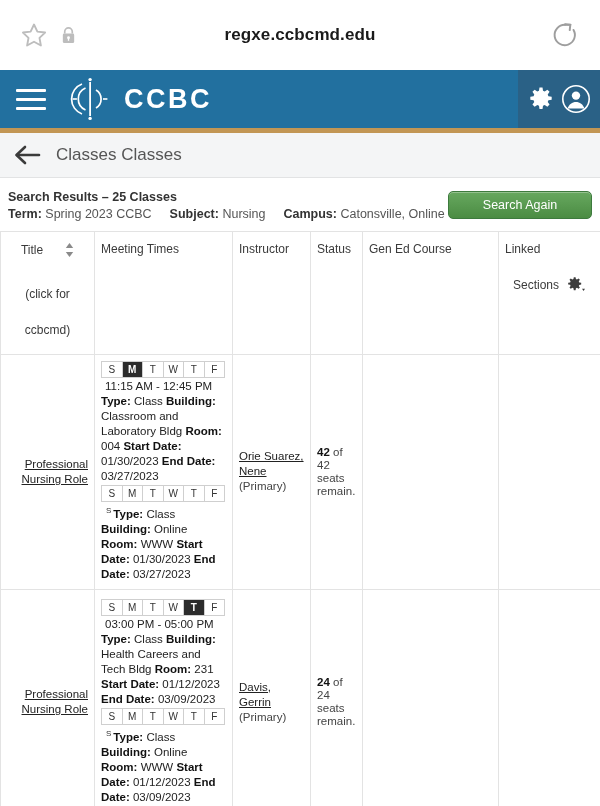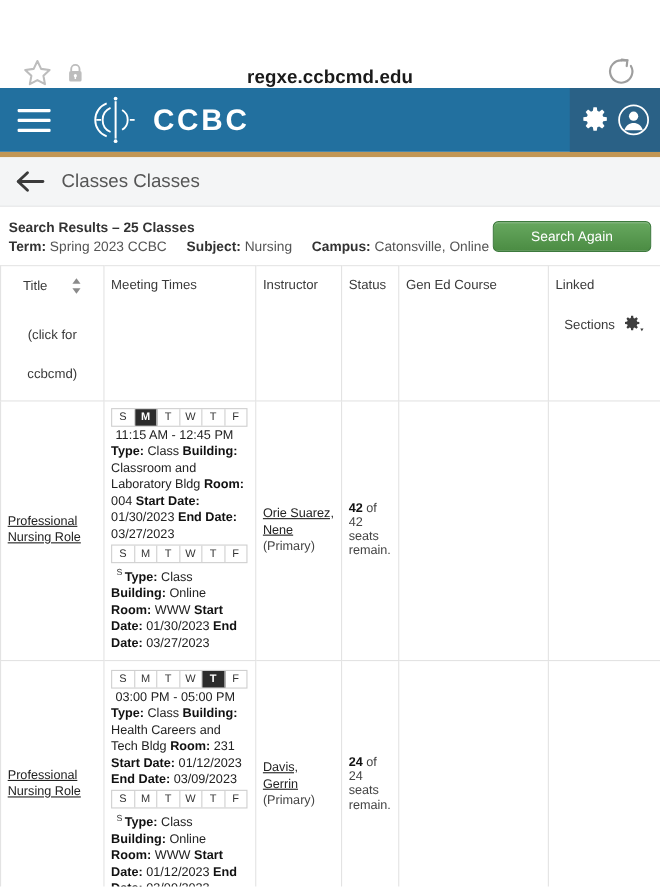--- a/index.html
+++ b/index.html
@@ -12,24 +12,24 @@
     overflow: hidden;
     background: #ffffff;
     font-family: "Liberation Sans", sans-serif;
     color: #222;
     -webkit-font-smoothing: antialiased;
   }
 
   
   .browser-bar {
     position: relative;
-    height: 80px;
+    height: 70px;
     background: #ffffff;
     display: flex;
-    align-items: flex-end;
+    align-items: center;
     padding: 0 20px;
     box-sizing: border-box;
   }
   .chrome-left {
     display: flex;
     align-items: center;
     gap: 12px;
   }
   .chrome-url {
     position: absolute;
@@ -52,21 +52,21 @@
   .navbar {
     height: 58px;
     background: #22709f;
     display: flex;
     align-items: center;
     position: relative;
   }
   .nav-left {
     display: flex;
     align-items: center;
-    gap: 33px;
+    gap: 18px;
     padding-left: 16px;
   }
   .hamburger {
     width: 30px;
     display: flex;
     flex-direction: column;
     gap: 6px;
     cursor: pointer;
   }
   .hamburger span {
@@ -205,21 +205,21 @@
   .th-linked { text-align: center; }
   .th-linked .lk-row2 {
     margin-top: 20px;
     display: flex;
     align-items: center;
     justify-content: center;
     gap: 6px;
   }
 
   .cell-title {
-    text-align: left;
+    text-align: right;
     line-height: 15px;
   }
   .cell-title a {
     color: #222;
     text-decoration: underline;
     cursor: pointer;
   }
   .cell-instr {
     vertical-align: middle;
     line-height: 15px;

